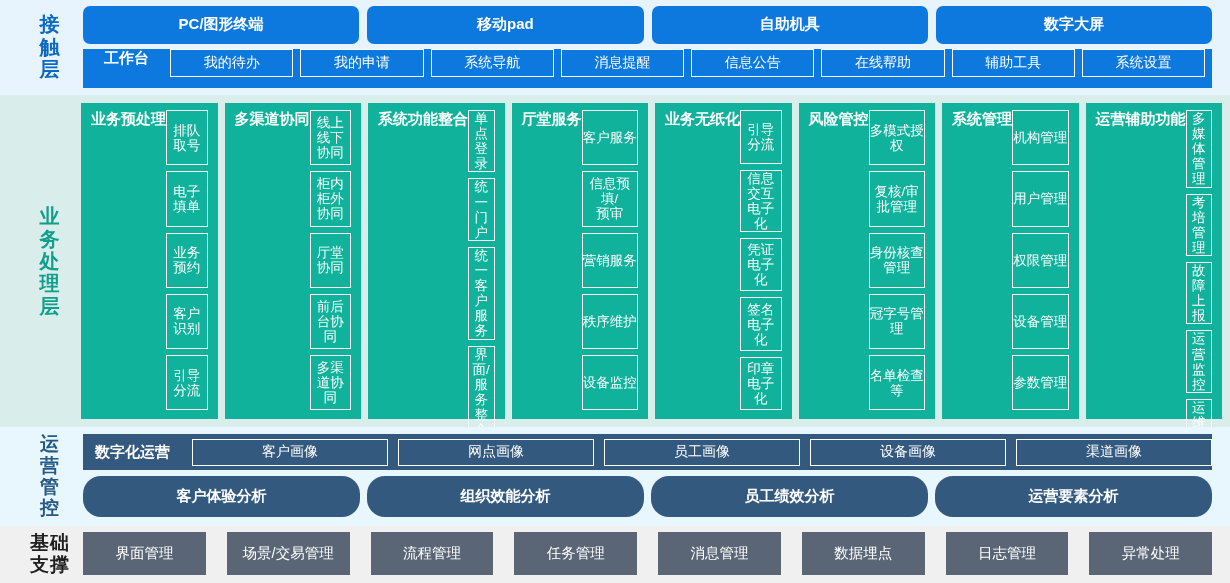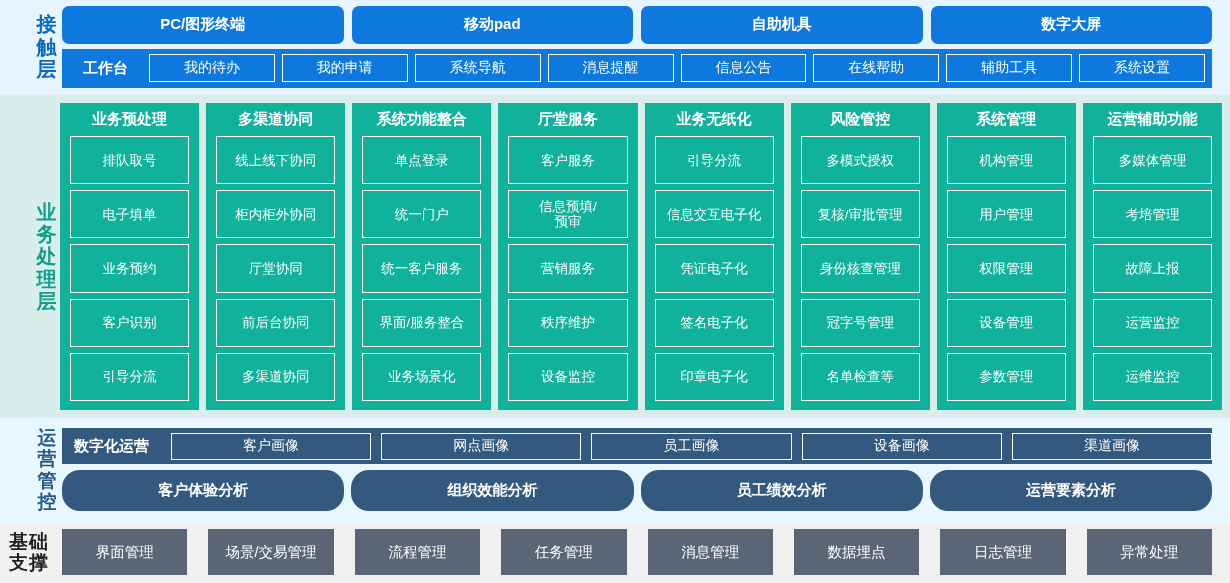--- a/index.html
+++ b/index.html
@@ -12,22 +12,23 @@
   .diagram{
     width:1230px;height:583px;
     display:flex;flex-direction:column;
     box-sizing:border-box;
   }
 
   
   .band{display:flex;align-items:stretch;box-sizing:border-box;}
   .band-label{
     width:58px;flex:0 0 58px;
-    display:flex;align-items:center;justify-content:flex-end;
+    display:flex;align-items:center;justify-content:center;
     box-sizing:border-box;
+    margin-left:21px;
   }
   .label-text{
     font-weight:bold;
     line-height:1.12;
     text-align:center;
     letter-spacing:1px;
   }
   .band-body{flex:1 1 auto;display:flex;flex-direction:column;box-sizing:border-box;}
 
   
@@ -38,21 +39,21 @@
   .channel-box{
     flex:1 1 0;
     background:#0d79de;
     border-radius:7px;
     color:#ffffff;font-size:15px;font-weight:bold;
     display:flex;align-items:center;justify-content:center;
   }
   .workbench-row{
     background:#0d79de;
     height:40px;
-    display:flex;align-items:center;
+    display:flex;
     padding:0 7px;gap:7px;
   }
   .workbench-title{
     color:#ffffff;font-size:15px;font-weight:bold;
     padding:0 14px;white-space:nowrap;
   }
   .wb-item{
     flex:1 1 0;
     border:1px solid #ffffff;
     color:#ffffff;font-size:14px;
@@ -62,21 +63,21 @@
   }
 
   
   .layer-business{background:#d9eeea;flex:1 1 auto;padding:8px 0 8px 0;min-height:0;}
   .layer-business .label-text{color:#0f9f8c;font-size:20px;width:22px;}
   .business-body{padding:0 8px 0 2px;}
   .col-wrap{display:flex;gap:7px;height:100%;}
   .bcol{
     flex:1 1 0;
     background:#10b29c;
-    display:flex;flex-direction:column;
+    display:flex;flex-direction:row;
     align-items:stretch;
     padding:7px 10px 9px 10px;
     box-sizing:border-box;
     justify-content:space-between;
   }
   .bcol-title{
     color:#ffffff;font-size:15px;font-weight:bold;
     text-align:center;
     margin-bottom:7px;
     white-space:nowrap;

